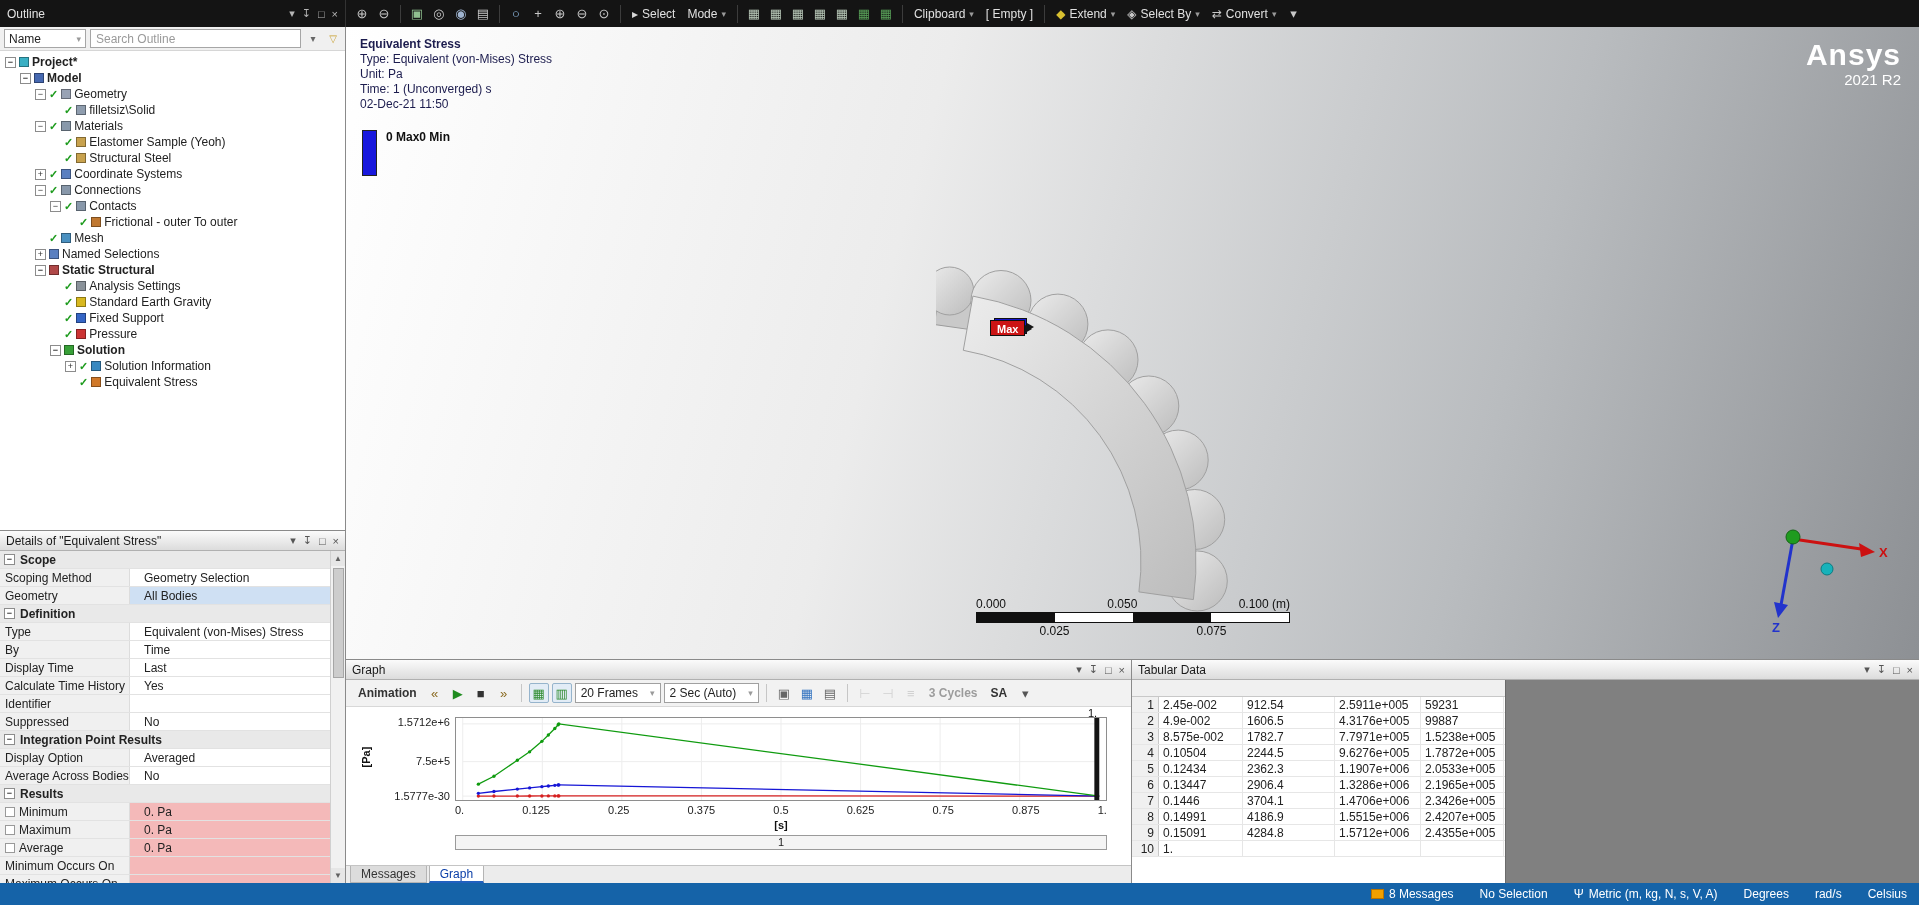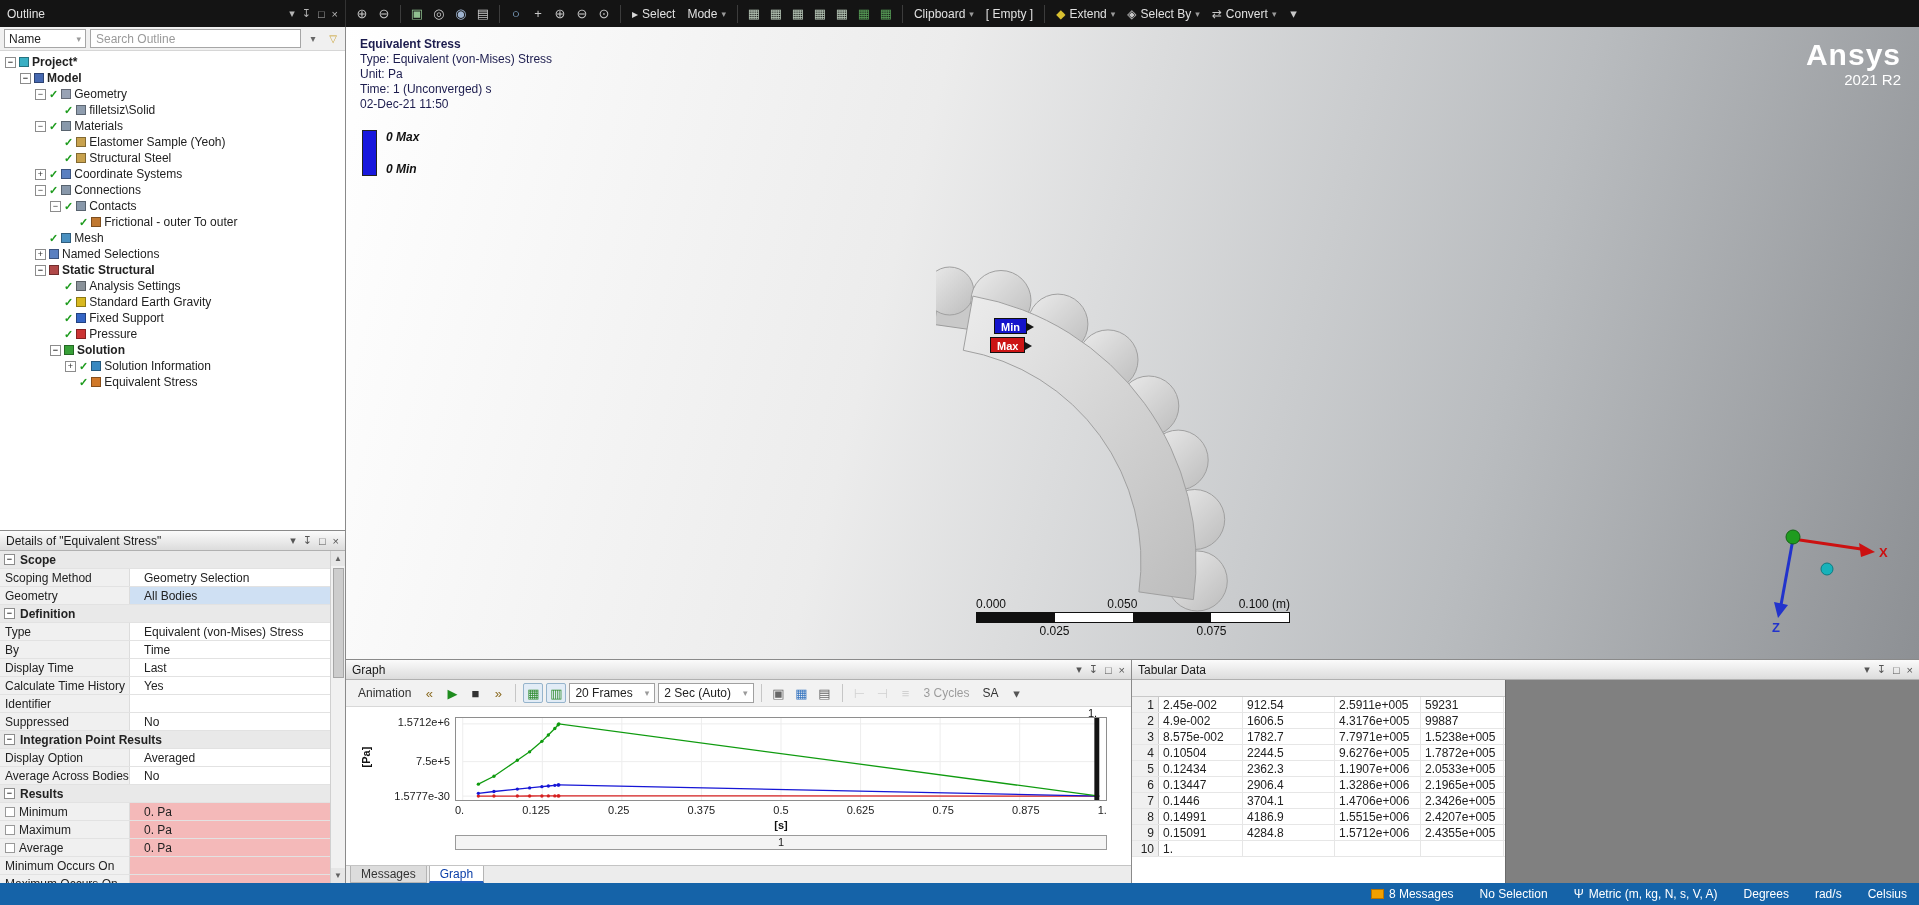--- a/index.html
+++ b/index.html
@@ -59,41 +59,41 @@
 .sb-btn.bottom{margin-top:auto;}
 .sb-thumb{width:11px;height:110px;background:#cdcdcd;border:1px solid #a6a6a6;margin-top:2px;}
 
 
 .right-col{flex:1;display:flex;flex-direction:column;min-width:0;}
 .viewport{flex:1;position:relative;min-height:0;overflow:hidden;background:linear-gradient(105deg,#ffffff 0%,#ececec 35%,#b9bcbf 72%,#8d9094 100%);}
 .result-block{position:absolute;left:14px;top:10px;color:#1c1c4e;line-height:15px;font-size:12px;}
 .result-title{font-weight:bold;font-size:12px;}
 .legend{position:absolute;left:16px;top:103px;display:flex;gap:9px;}
 .legend-box{width:15px;height:46px;border:1px solid #222;background:#1818dd;}
-.legend-labels{display:flex;flex-direction:column;justify-content:space-between;font-weight:bold;color:#101010;font-style:italic;}
+.legend-labels{display:flex;flex-direction:row;justify-content:space-between;font-weight:bold;color:#101010;}
 .anno{position:absolute;color:#fff;font-size:11px;font-weight:bold;height:16px;line-height:16px;padding:0 6px;border:1px solid #101010;}
 .anno::after{content:"";position:absolute;right:-8px;top:4px;border-left:7px solid #151515;border-top:4px solid transparent;border-bottom:4px solid transparent;}
 .anno-min{left:648px;top:291px;background:#1414cc;}
-.anno-max{left:644px;top:310px;background:#cc1414;}
+.anno-max{left:644px;top:293px;background:#cc1414;}
 .ruler{position:absolute;left:630px;top:570px;width:314px;color:#101010;}
 .ruler-top{display:flex;justify-content:space-between;margin-bottom:1px;}
 .ruler-bar{height:11px;border:1px solid #101010;display:flex;background:#fff;}
 .ruler-seg{flex:1;}
 .ruler-seg.k{background:#101010;}
 .ruler-bottom{display:flex;justify-content:space-around;margin-top:1px;text-align:center;}
 .brand{position:absolute;right:18px;top:12px;text-align:right;color:#fff;}
 .brand-name{font-size:30px;font-weight:bold;letter-spacing:1px;line-height:32px;}
 .brand-ver{font-size:15px;}
 .triad{position:absolute;right:26px;bottom:24px;}
 
 
 .bottom-row{flex:0 0 224px;display:flex;border-top:1px solid #8a8a8a;min-width:0;}
 .graph-panel{flex:0 0 786px;display:flex;flex-direction:column;background:#fff;border-right:1px solid #8a8a8a;min-width:0;}
 .graph-toolbar{flex:0 0 27px;background:#f2f2f2;border-bottom:1px solid #d8d8d8;display:flex;align-items:center;gap:3px;padding:0 7px;overflow:hidden;white-space:nowrap;}
-.graph-toolbar .tb-label{color:#333;}
+.graph-toolbar .tb-label{color:#333;font-weight:bold;}
 .graph-toolbar .tb-sep{background:#c6c6c6;}
 .graph-toolbar .tb-icon.pressed{border:1px solid #96b4cc;background:#e2ecf6;}
 .gt-select{height:20px;border:1px solid #a0a0a0;background:#fff;display:flex;align-items:center;gap:12px;padding:0 5px;font-size:12px;color:#222;}
 .chart-zone{flex:1;position:relative;background:#fff;min-height:0;}
 .ylabel{position:absolute;left:10px;top:44px;transform:rotate(-90deg);font-weight:bold;font-size:11px;color:#111;}
 .yt{position:absolute;left:2px;width:102px;text-align:right;font-size:11px;color:#222;}
 .yt1{top:9px;}.yt2{top:48px;}.yt3{top:83px;}
 .plot-svg{position:absolute;left:109px;top:10px;border:1px solid #8e8e8e;background:#fff;}
 .xticks{position:absolute;left:109px;top:97px;width:652px;display:flex;justify-content:space-between;font-size:11px;color:#222;}
 .xlabel{position:absolute;left:109px;top:112px;width:652px;text-align:center;font-weight:bold;font-size:11px;color:#111;}

